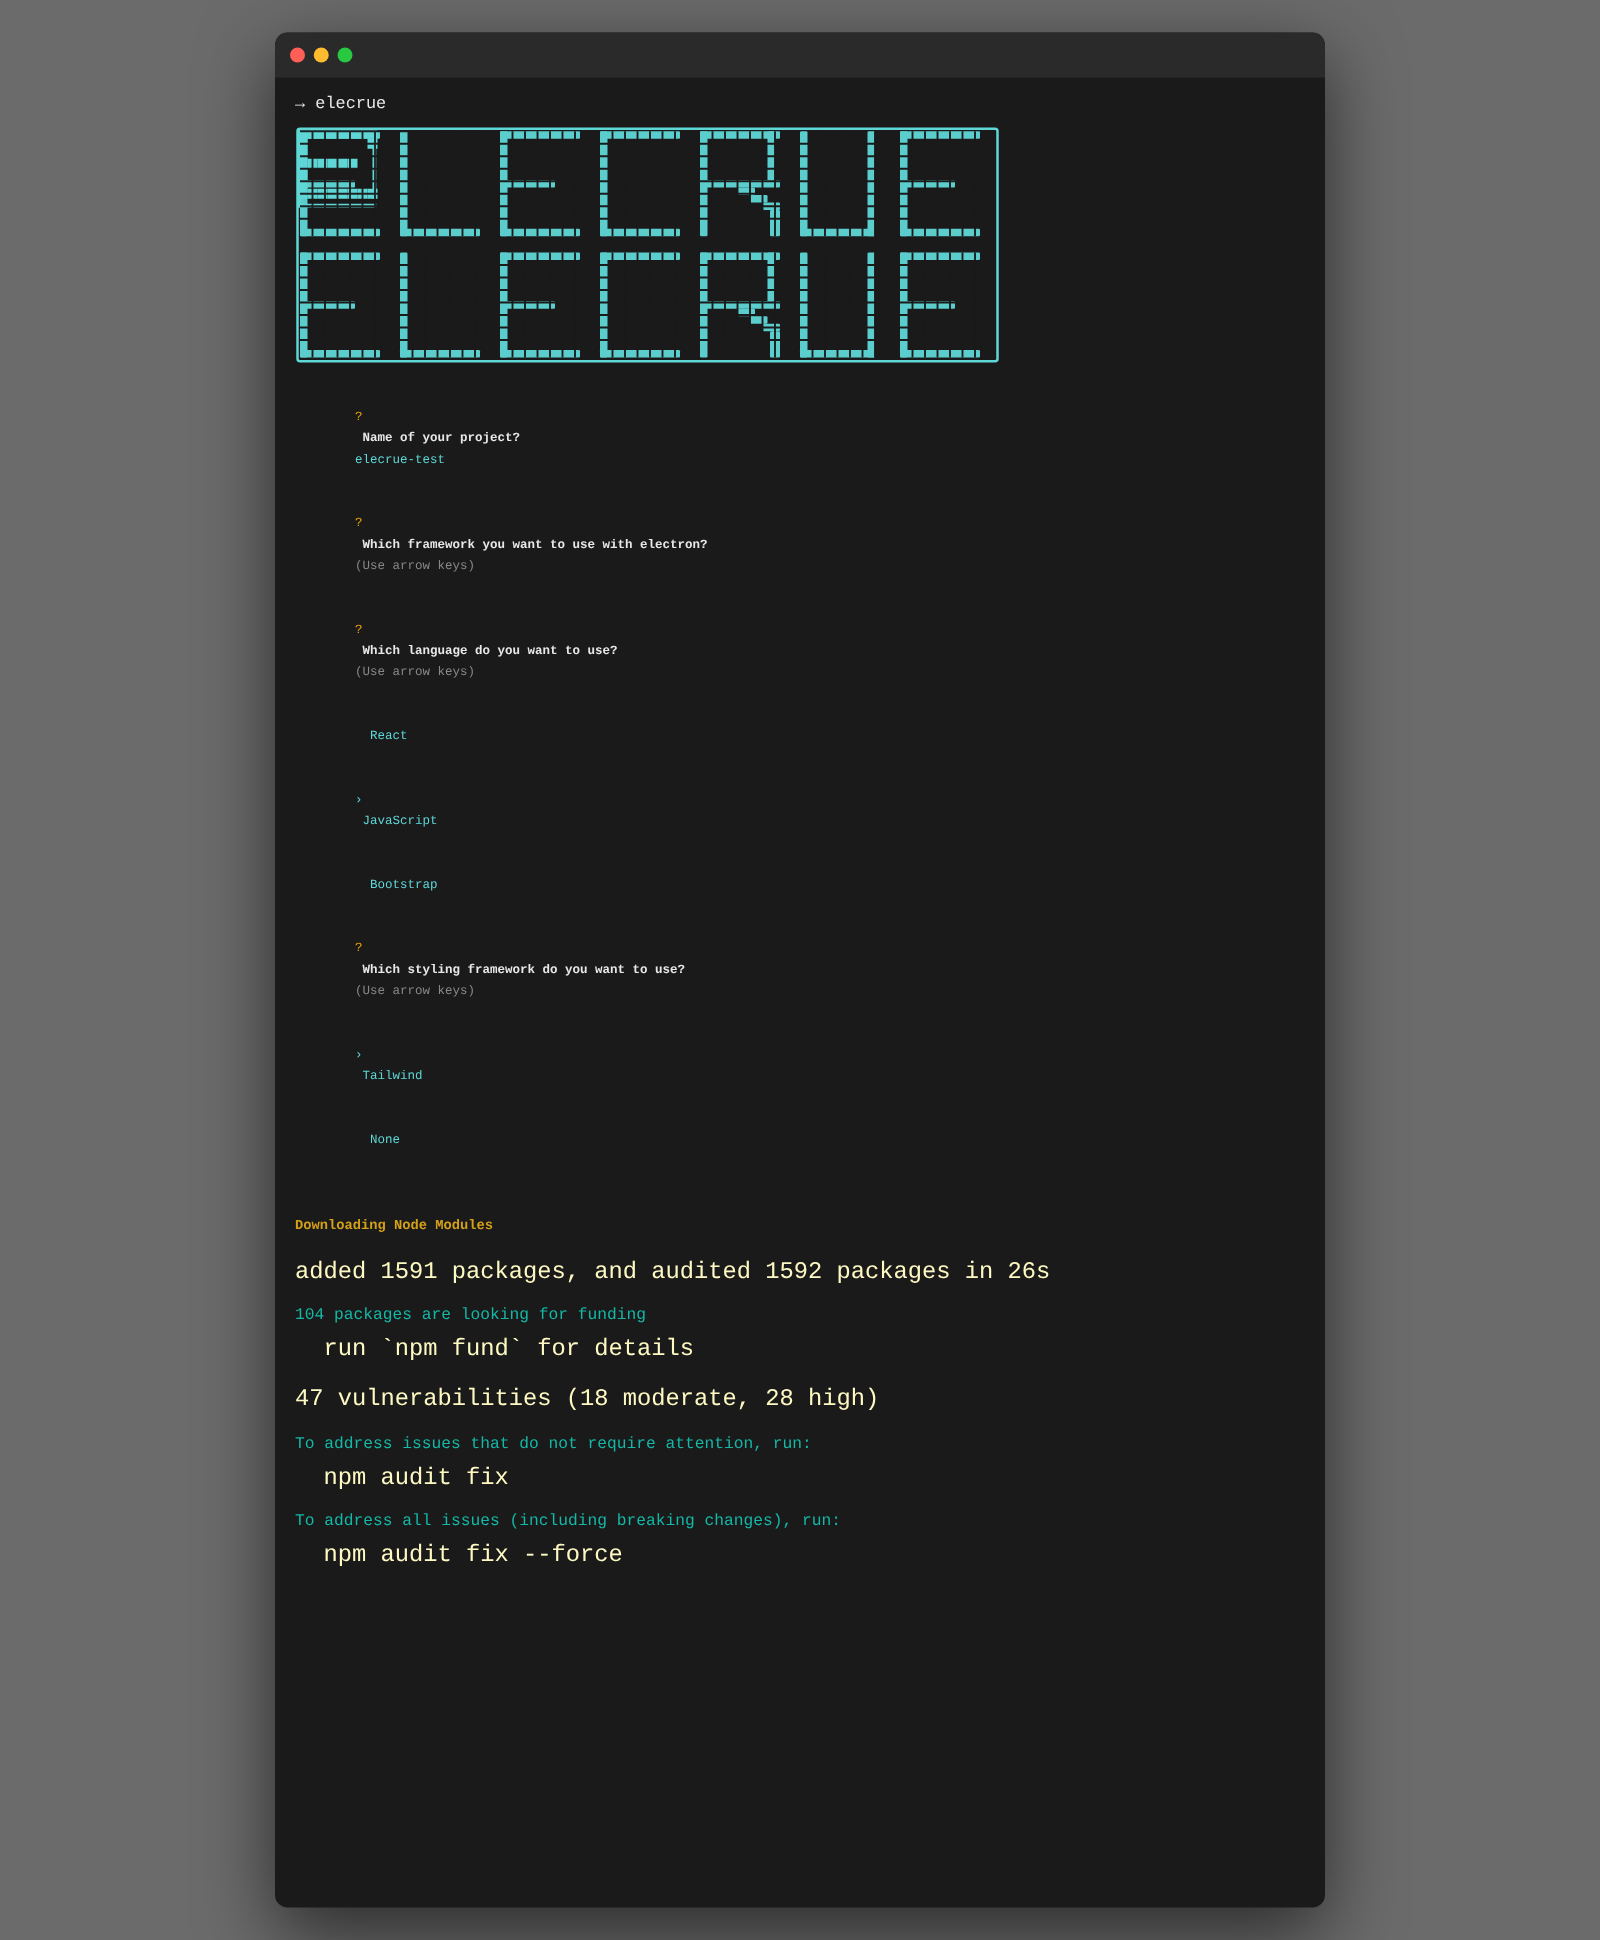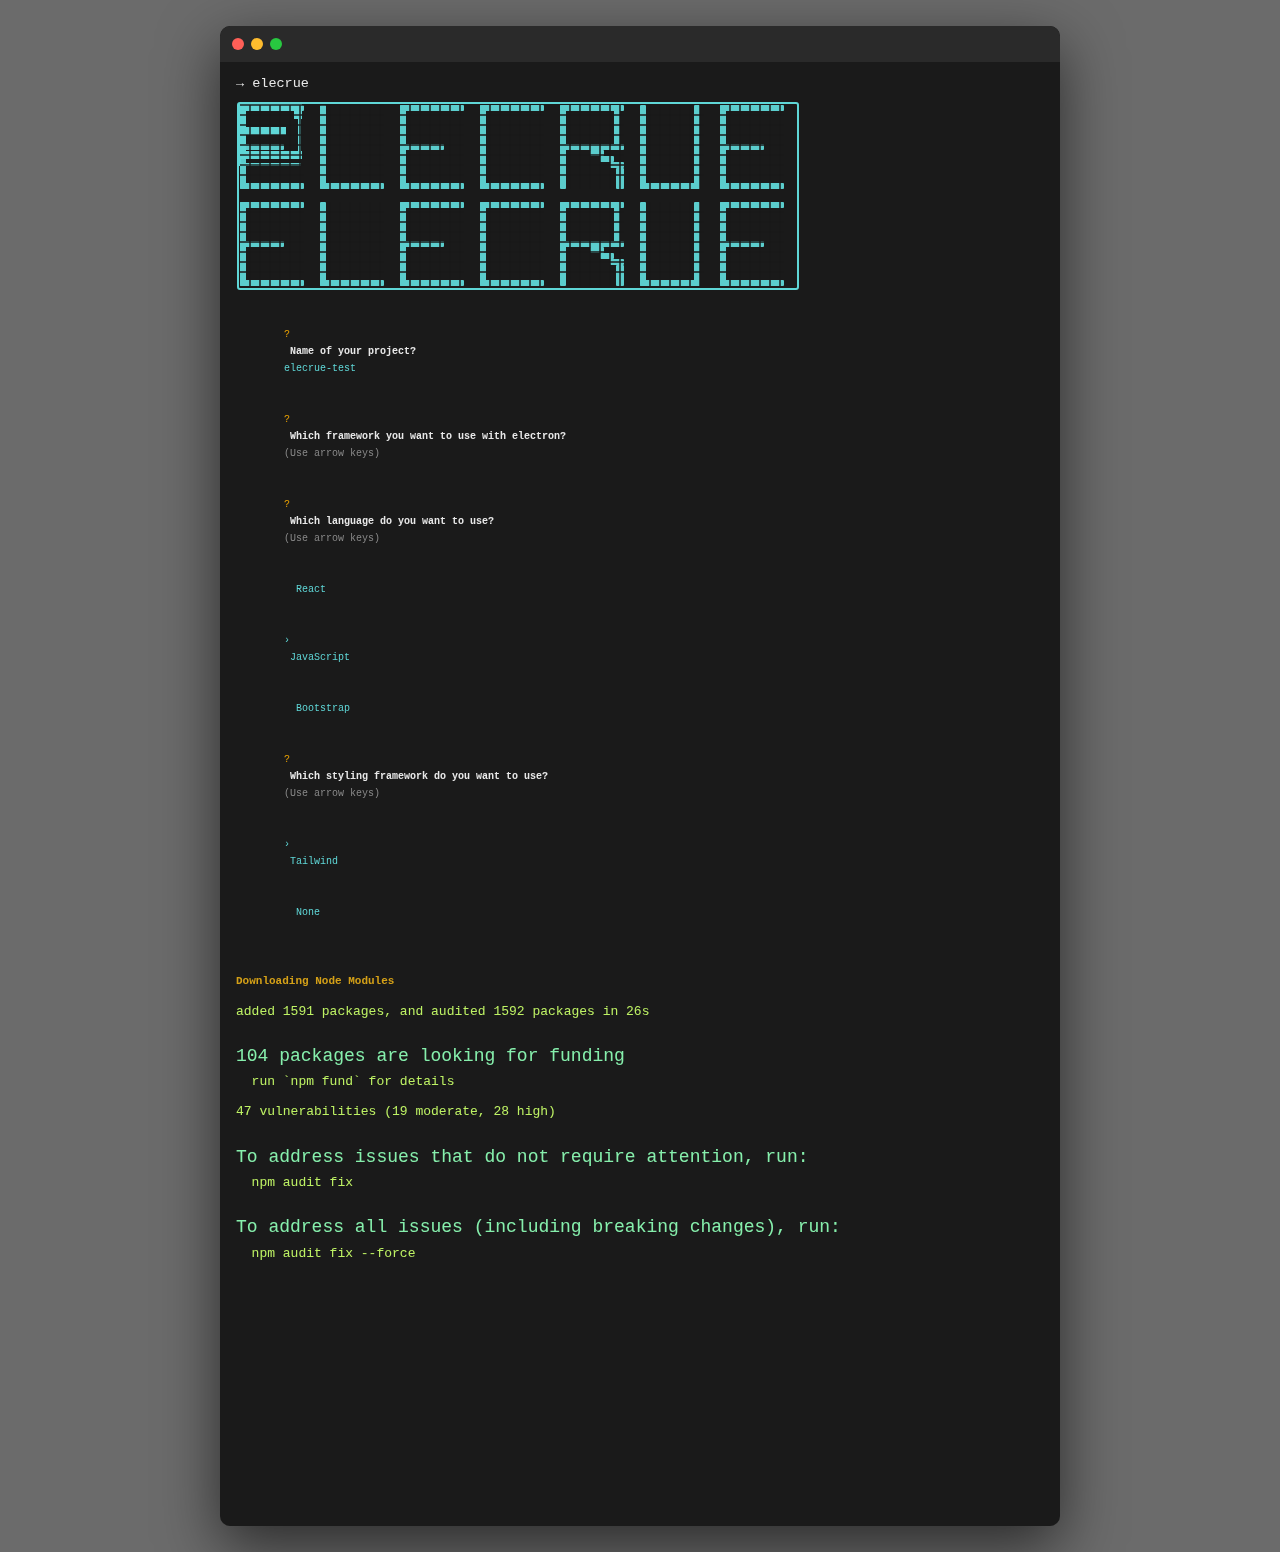--- a/index.html
+++ b/index.html
@@ -76,32 +76,31 @@
     .q-arrow { color: #5fd7d7; }
 
     .status-yellow {
       color: #d4a017;
       font-size: 11px;
       font-weight: bold;
       line-height: 1.7;
     }
 
     .info-text {
-      color: #bef264;
+      color: #fef9c3;
+      font-size: 19px;
+      line-height: 1.7;
+      white-space: pre;
+    }
+
+    .warn-text {
+      color: #14b8a6;
       font-size: 13px;
       line-height: 1.7;
       white-space: pre;
-    }
-
-    .warn-text {
-      color: #86efac;
-      font-size: 18px;
-      line-height: 1.7;
-      white-space: pre;
-      margin-top: 10px;
     }
 
     .section-gap {
       height: 18px;
     }
 
     
     .logo-svg {
       width: 760px;
       height: 190px;
@@ -500,21 +499,21 @@
     <div class="status-yellow">Downloading Node Modules</div>
 
     <div class="section-gap" style="height:10px"></div>
 
     <div>
       <div class="info-text">added 1591 packages, and audited 1592 packages in 26s</div>
       <div style="height:8px"></div>
       <div class="warn-text">104 packages are looking for funding</div>
       <div class="info-text">  run `npm fund` for details</div>
       <div style="height:8px"></div>
-      <div class="info-text">47 vulnerabilities (19 moderate, 28 high)</div>
+      <div class="info-text">47 vulnerabilities (18 moderate, 28 high)</div>
       <div style="height:8px"></div>
       <div class="warn-text">To address issues that do not require attention, run:</div>
       <div class="info-text">  npm audit fix</div>
       <div style="height:8px"></div>
       <div class="warn-text">To address all issues (including breaking changes), run:</div>
       <div class="info-text">  npm audit fix --force</div>
 
     </div>
 
   </div>

